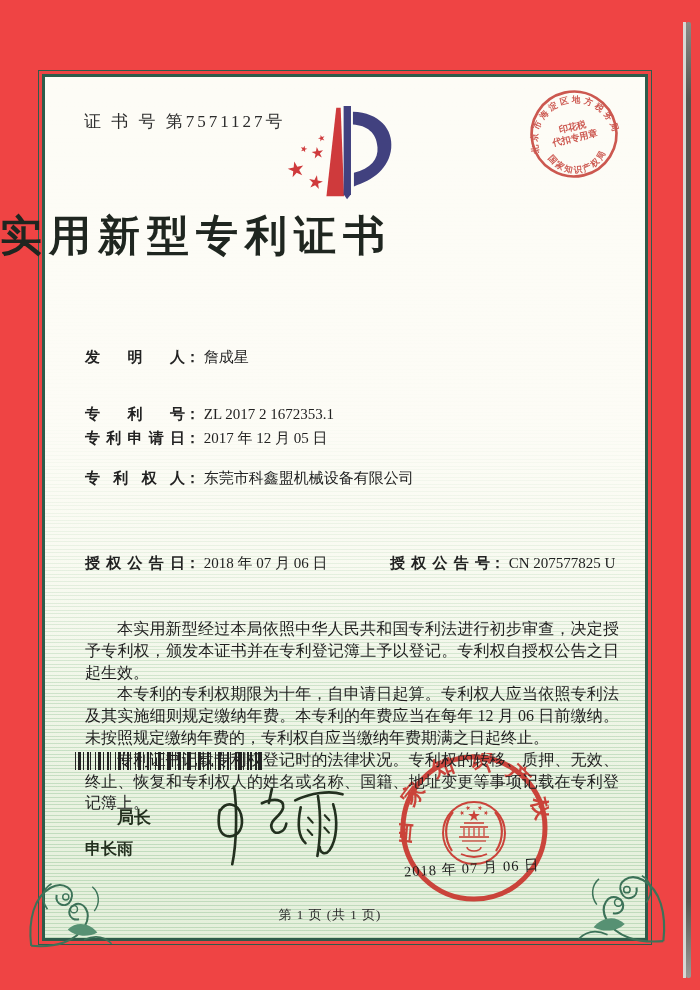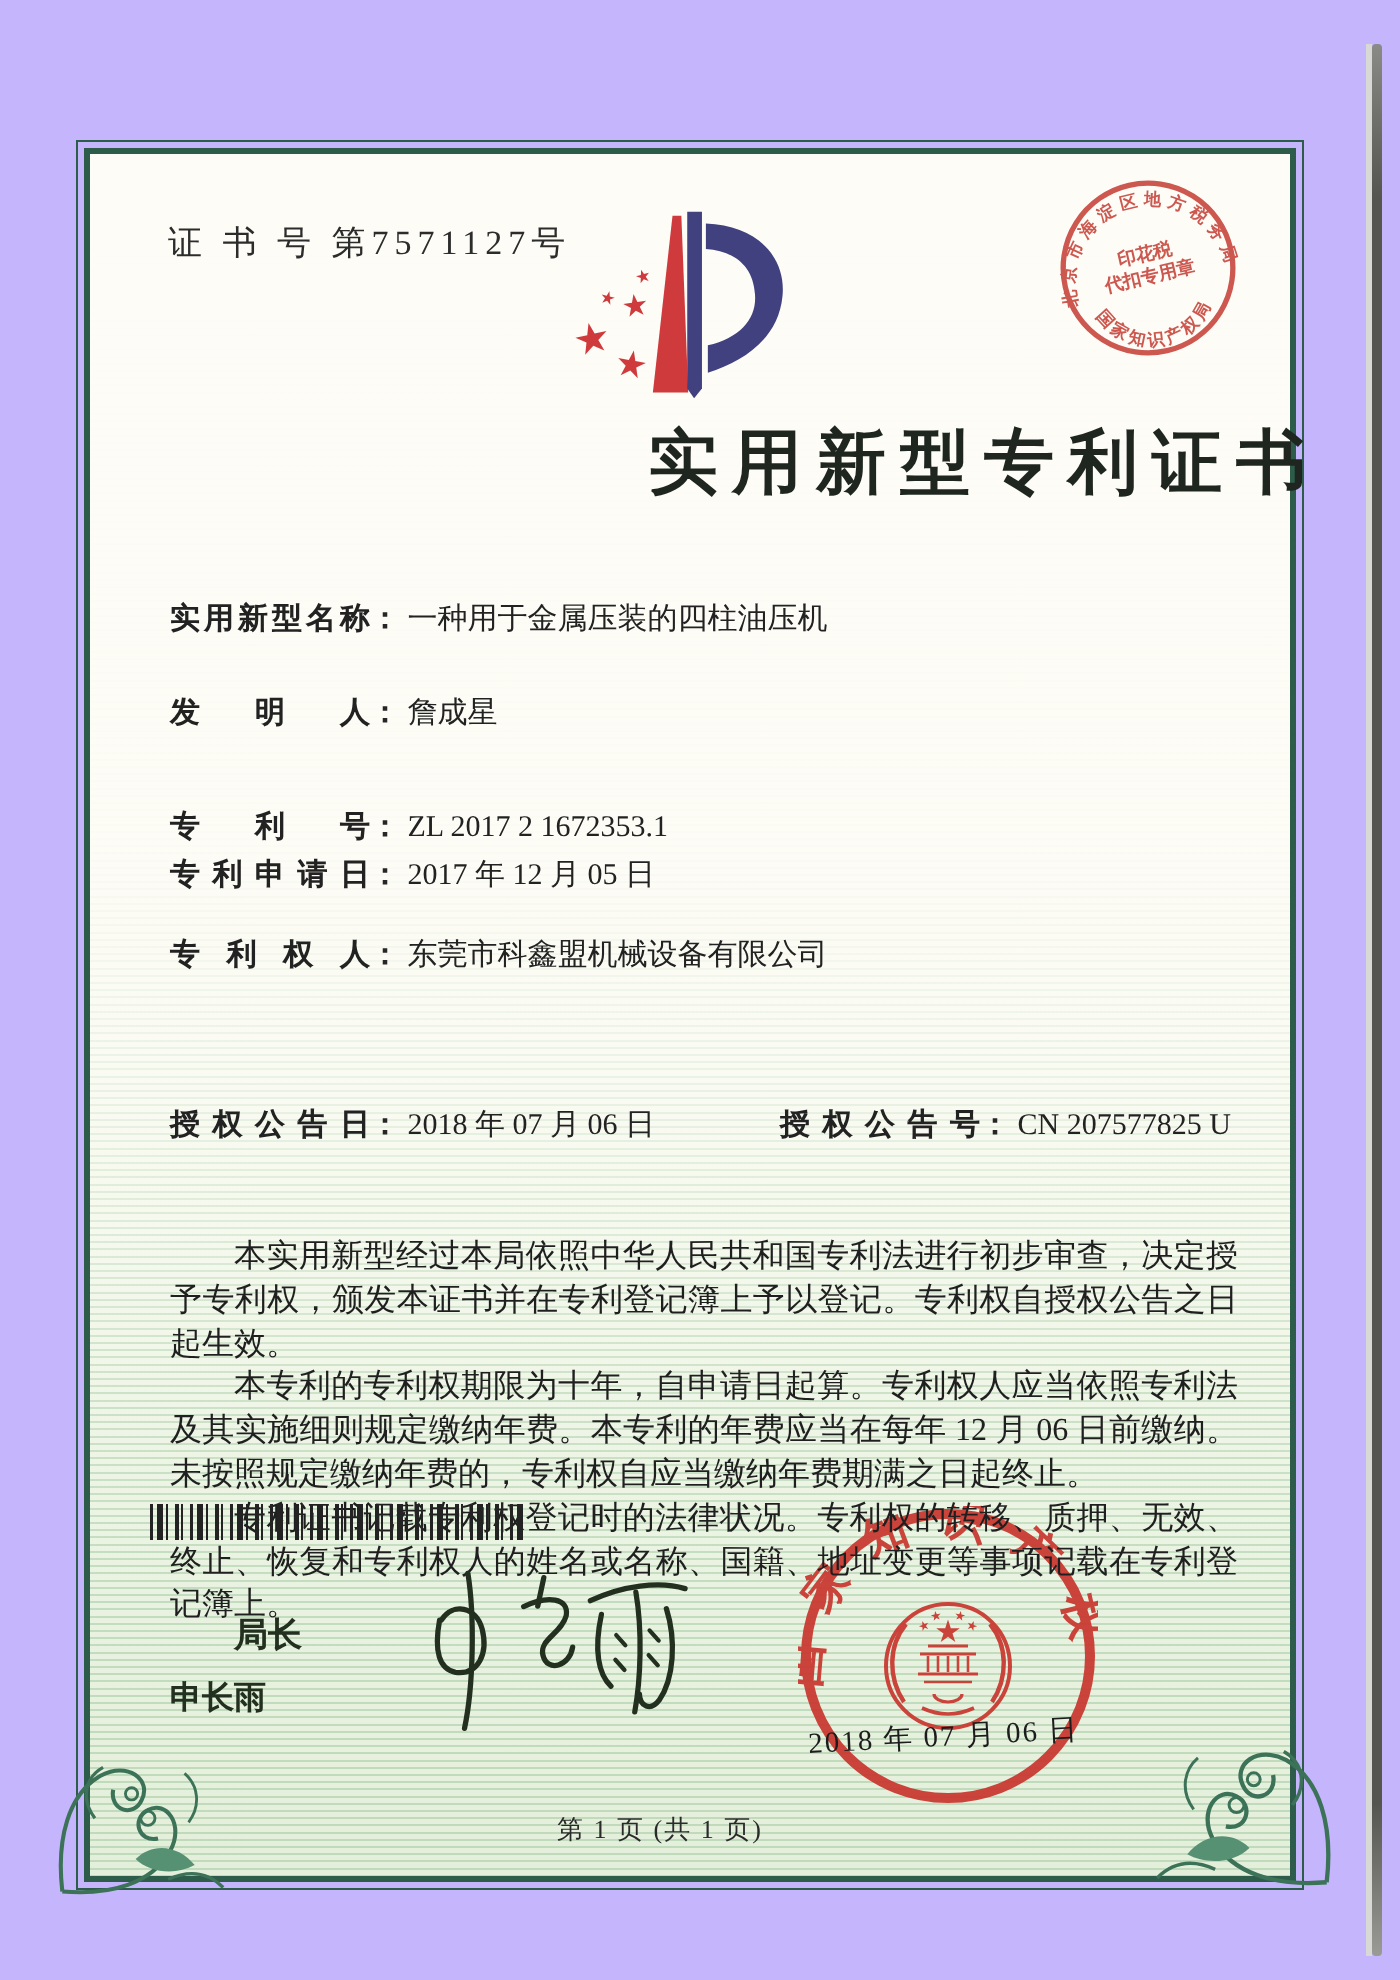--- a/index.html
+++ b/index.html
@@ -1,18 +1,18 @@
 <!DOCTYPE html>
 <html><head>
 <meta charset="utf-8">
 <style>
   html,body{margin:0;padding:0;background:#ffffff;}
   body{width:700px;height:990px;overflow:hidden;position:relative;
        font-family:"Liberation Serif","DejaVu Serif",serif;color:#262626;}
-  .scan{position:absolute;inset:0;background:#c4b5fd;padding-left:12px;}
+  .scan{position:absolute;inset:0;background:#ef4444;padding-left:12px;}
 
   
   .edge-right{position:absolute;left:686px;top:22px;width:5px;height:956px;
               background:linear-gradient(180deg,#8a8a86,#55554f 8%,#55554f 92%,#9a9a96);border-radius:2px;}
   .edge-right-soft{position:absolute;left:683px;top:22px;width:3px;height:956px;background:#d8d8d4;}
 
   
   .frame{position:absolute;left:38px;top:70px;width:614px;height:875px;
          border:1.5px solid #2e5c4b;padding:3px;box-sizing:border-box;z-index:0;}
   .frame-inner{width:100%;height:100%;border:3px solid #2e5c4b;box-sizing:border-box;
@@ -23,21 +23,21 @@
                       rgba(255,255,255,0) 1px, rgba(255,255,255,0) 3.6px),
       linear-gradient(180deg,#fdfcf5 0%,#f6f9ef 55%,#e9f2e0 85%,#e4efdb 100%);}
 
   .cert-no{position:absolute;left:84px;top:110px;font-size:17px;letter-spacing:3px;
            color:#2c2c2c;z-index:3;}
   .logo{position:absolute;left:268px;top:100px;width:164px;height:108px;z-index:3;}
   .tax-stamp{position:absolute;left:528px;top:88px;width:92px;height:92px;z-index:3;
              transform:rotate(-13deg);opacity:.85;}
   .tax-stamp text{font-family:"Liberation Serif",serif;fill:#c43c34;font-weight:bold;}
 
-  .title{position:absolute;left:0;right:40px;top:208px;text-align:right;font-size:35px;
+  .title{position:absolute;left:0;right:40px;top:208px;text-align:left;font-size:42px;
          font-weight:700;letter-spacing:7px;color:#1f2620;z-index:3;}
 
   .row{position:absolute;left:85px;right:70px;font-size:15px;z-index:3;line-height:21px;}
   .flabel{display:inline-block;width:100px;font-weight:700;color:#222;
           text-align:justify;text-align-last:justify;text-justify:inter-character;vertical-align:top;}
   .colon{font-weight:700;vertical-align:top;}
   .fvalue{color:#222;vertical-align:top;display:inline-block;}
   .addr .fvalue{max-width:412px;}
   .grant-b{position:absolute;left:305px;top:0;white-space:nowrap;}
 
@@ -111,24 +111,20 @@
     </text>
     <text x="45" y="41" font-size="9" text-anchor="middle">印花税</text>
     <text x="45" y="52" font-size="9" text-anchor="middle">代扣专用章</text>
     <text font-size="8.4" letter-spacing="1.6">
       <textPath href="#taxBot" startOffset="4%">国家知识产权局</textPath>
     </text>
   </svg>
 
   <div class="title">实用新型专利证书</div>
 
-  <div class="row" style="top:300px">
-    <span class="flabel">实用新型名称</span><span class="colon">：</span>
-    <span class="fvalue">一种用于金属压装的四柱油压机</span>
-  </div>
   <div class="row" style="top:347px">
     <span class="flabel">发明人</span><span class="colon">：</span>
     <span class="fvalue">詹成星</span>
   </div>
   <div class="row" style="top:404px">
     <span class="flabel">专利号</span><span class="colon">：</span>
     <span class="fvalue">ZL 2017 2 1672353.1</span>
   </div>
   <div class="row" style="top:428px">
     <span class="flabel">专利申请日</span><span class="colon">：</span>

